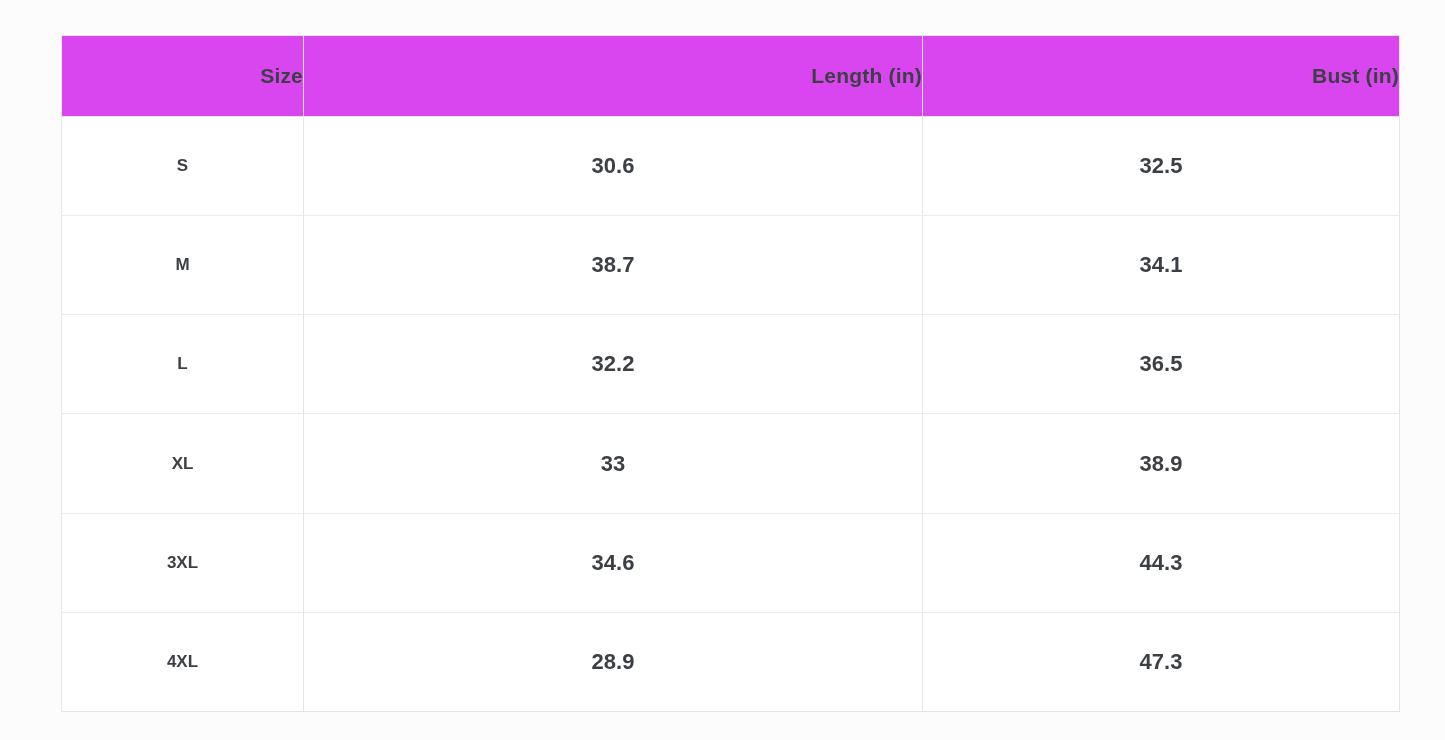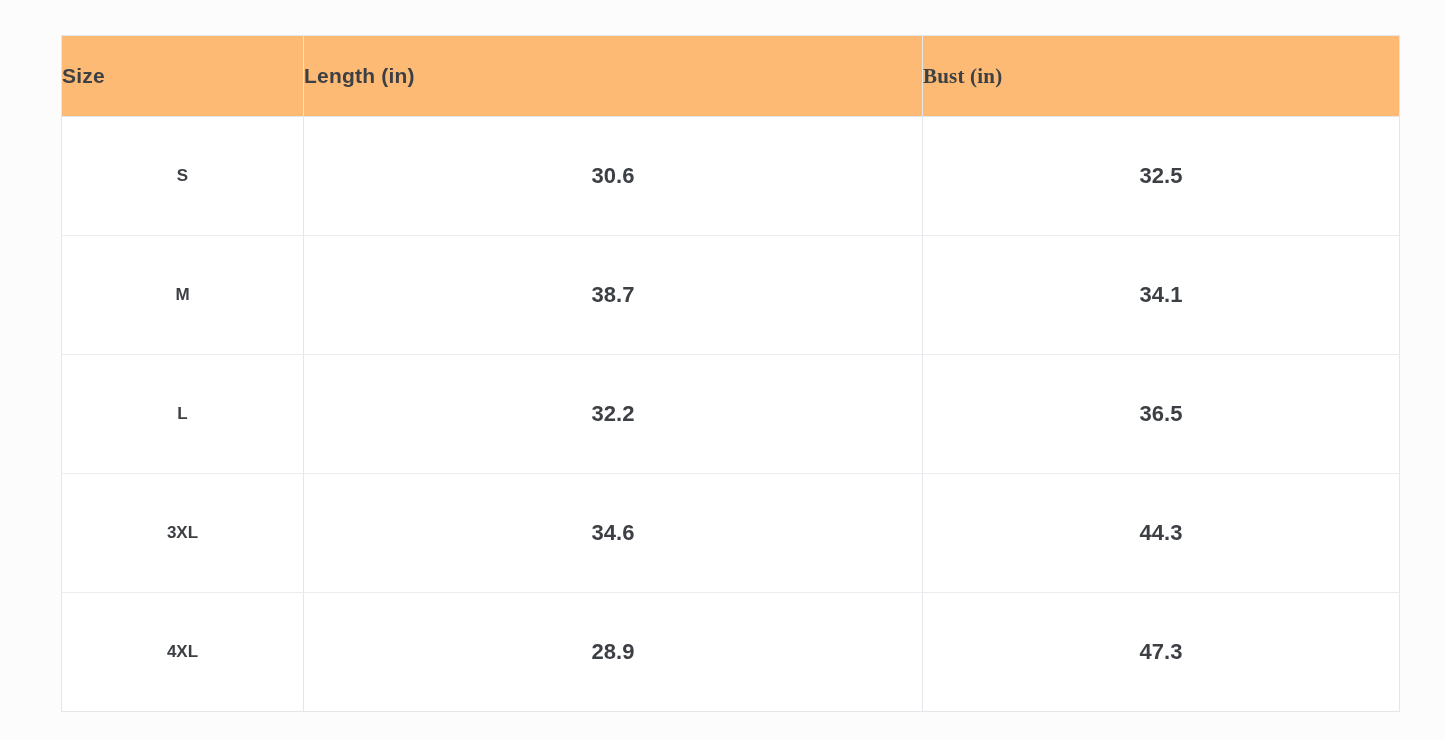--- a/index.html
+++ b/index.html
@@ -45,28 +45,27 @@
   table.size-chart col.col-bust   { width: 477px; }
 
   table.size-chart thead th {
     height: 80px;
     border-right: 1px solid #e3e6ea;
     border-bottom: 1px solid #e3e6ea;
     color: #3c3f43;
     font-size: 21px;
     font-weight: bold;
     letter-spacing: 0.2px;
-    text-align: left;
+    text-align: right;
     vertical-align: middle;
     padding: 0;
-    background: #fdba74;
+    background: #d946ef;
   }
   table.size-chart thead th:last-child {
     border-right: none;
-    font-family: Liberation Serif, serif;
   }
 
   table.size-chart tbody td {
     height: 74.5px;
     border-right: 1px solid #e3e6ea;
     border-bottom: 1px solid #e9ecf0;
     color: #3c3f43;
     font-size: 22px;
     font-weight: bold;
     text-align: center;
@@ -117,20 +116,25 @@
           <td class="cell-size">M</td>
           <td>38.7</td>
           <td>34.1</td>
         </tr>
         <tr>
           <td class="cell-size">L</td>
           <td>32.2</td>
           <td>36.5</td>
         </tr>
         <tr>
+          <td class="cell-size">XL</td>
+          <td>33</td>
+          <td>38.9</td>
+        </tr>
+        <tr>
           <td class="cell-size">3XL</td>
           <td>34.6</td>
           <td>44.3</td>
         </tr>
         <tr>
           <td class="cell-size">4XL</td>
           <td>28.9</td>
           <td>47.3</td>
         </tr>
       </tbody>

